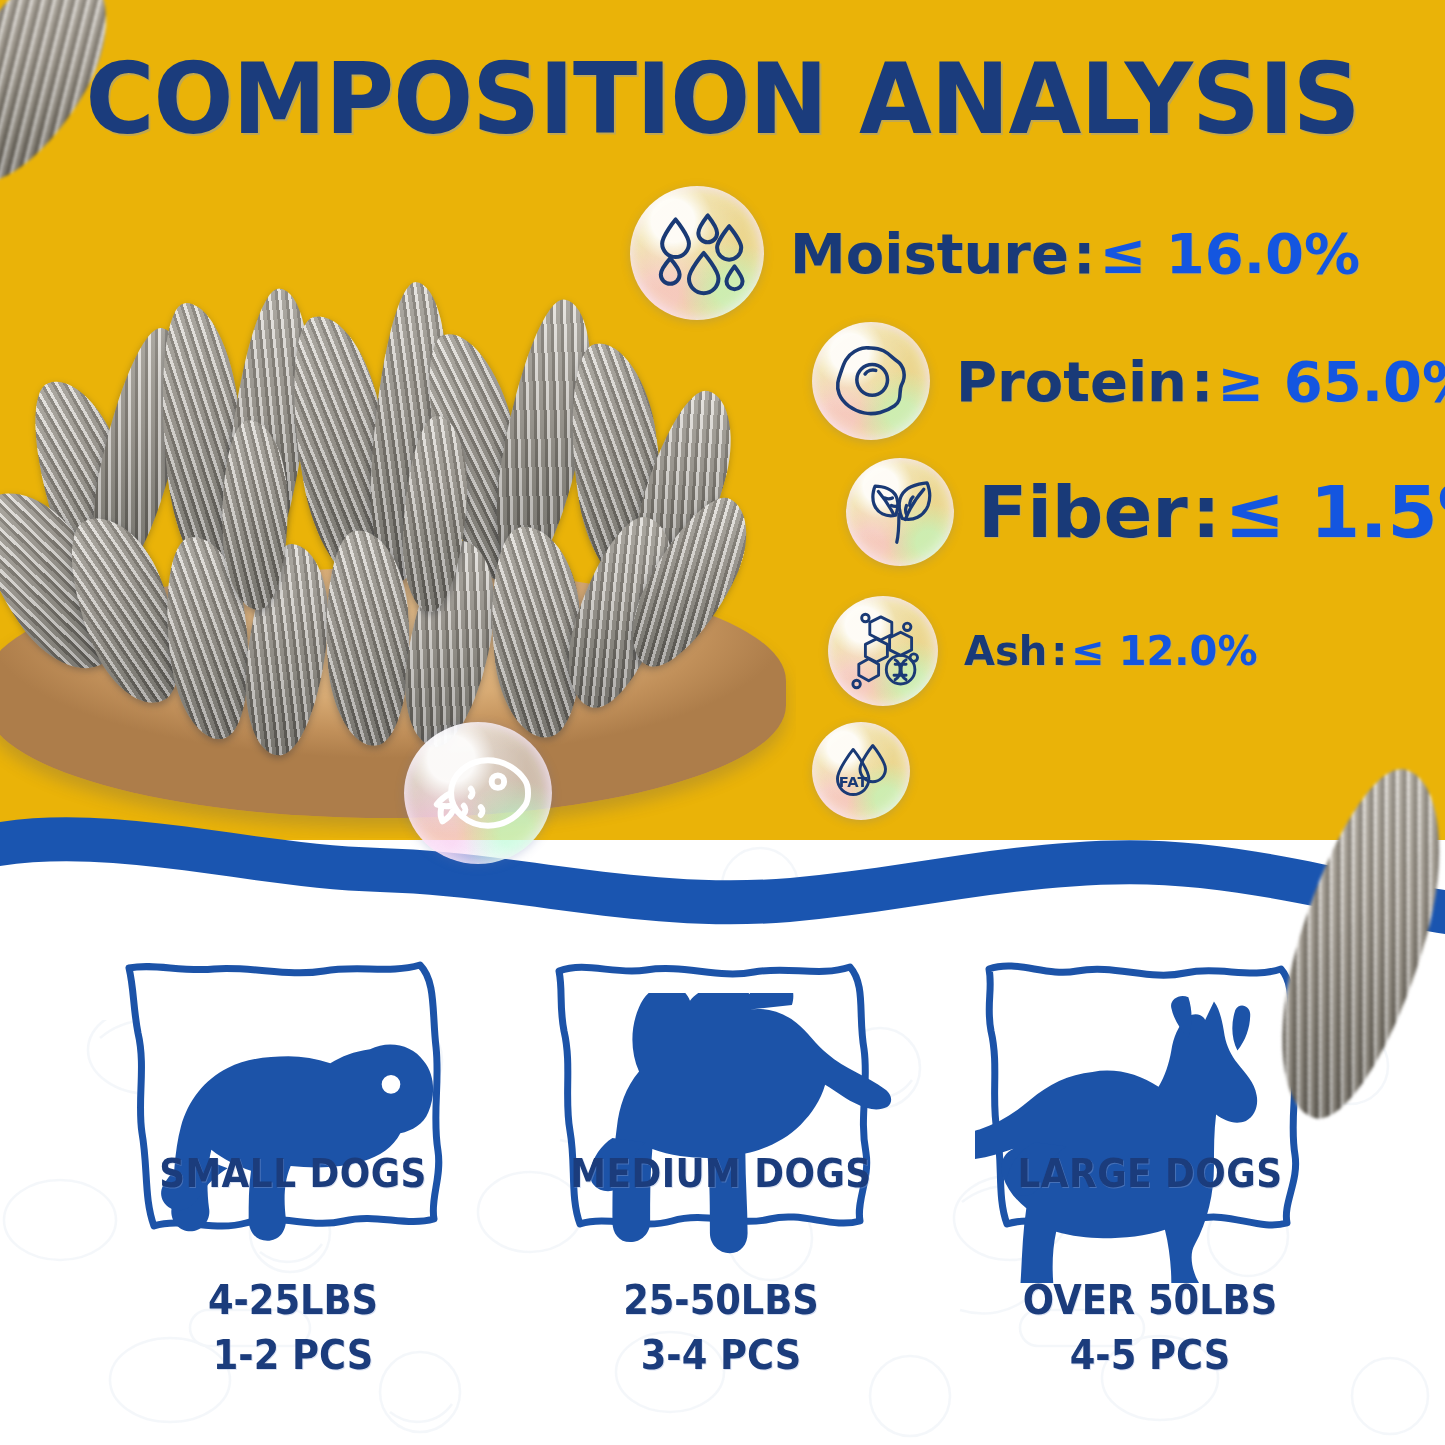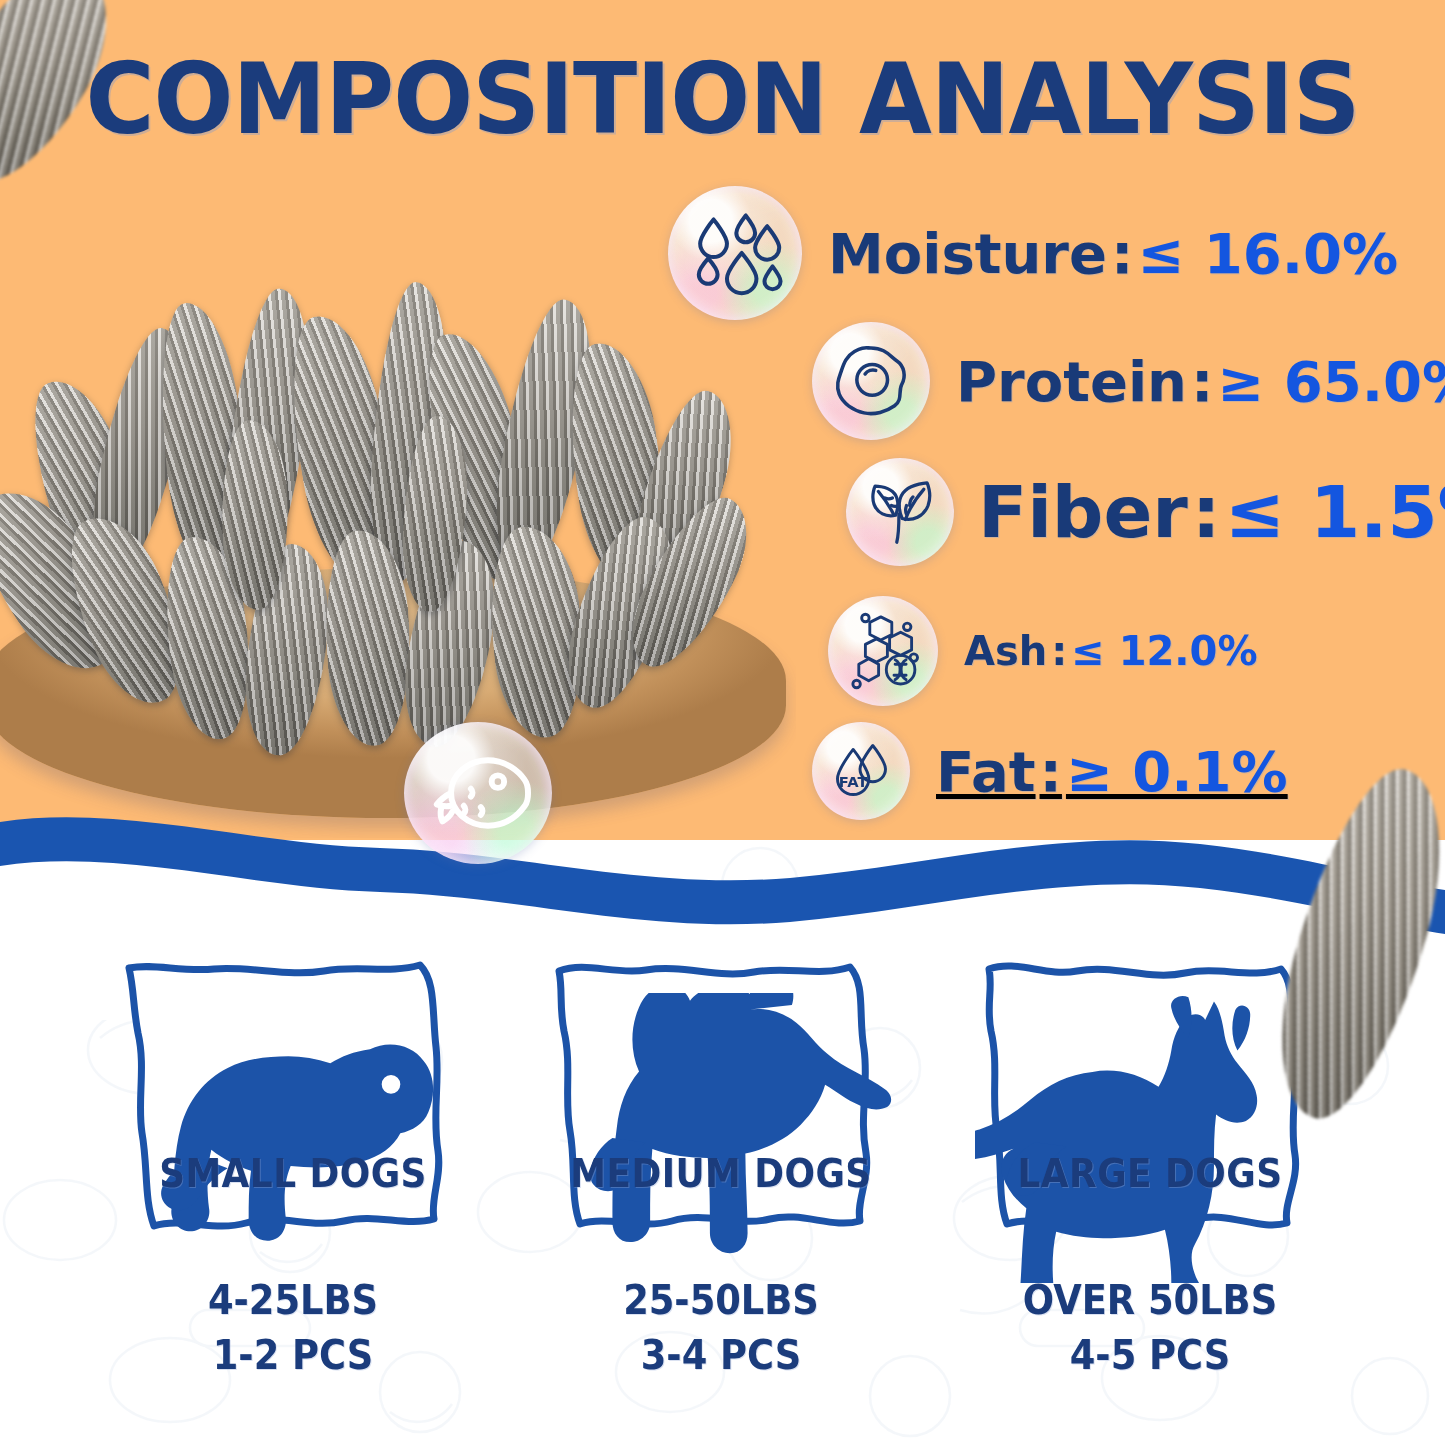--- a/index.html
+++ b/index.html
@@ -6,21 +6,21 @@
   body{
     width:1445px;height:1445px;overflow:hidden;
     font-family:"Liberation Sans", sans-serif;
     background:#ffffff;
   }
   #page{position:relative;width:1445px;height:1445px;overflow:hidden;}
 
   
   .top-section{
     position:absolute;left:0;top:0;width:1445px;height:900px;
-    background:#fdba74;
+    background:#eab308;
     overflow:hidden;
   }
 
   
   .headline{
     position:absolute;left:0;top:42px;width:1445px;
     text-align:center;
     font-family:"DejaVu Sans", sans-serif;
     font-weight:bold;
     font-size:98px;
@@ -78,21 +78,21 @@
   .nutri-row{position:absolute;display:flex;align-items:center;}
   .nutri-bubble{position:relative;flex:0 0 auto;}
   .nutri-text{
     font-family:"DejaVu Sans", sans-serif;font-weight:bold;white-space:nowrap;
     text-shadow:1px 1px 0 rgba(130,160,215,.35);
   }
   .nutri-label{color:#193a78;}
   .nutri-colon{color:#193a78;padding:0 4px;}
   .nutri-value{color:#1456e0;}
 
-  .r0{left:668px;top:186px;}
+  .r0{left:630px;top:186px;}
   .r1{left:812px;top:322px;}
   .r2{left:846px;top:458px;}
   .r3{left:828px;top:596px;}
   .r4{left:812px;top:722px;text-decoration:underline;}
 
   
   .wave{position:absolute;left:0;top:770px;width:1445px;height:250px;z-index:5;}
 
   
   .bottom-section{
@@ -267,23 +267,20 @@
 
       <div class="nutri-row r4">
         <div class="nutri-bubble bubble" style="width:98px;height:98px;">
           <svg viewBox="0 0 100 100">
             <g fill="none" stroke="#1a3a75" stroke-width="3" stroke-linecap="round" stroke-linejoin="round">
               <path d="M62 24c0 0-13 16-13 24a13 13 0 0 0 26 0c0-8-13-24-13-24z"></path>
               <path d="M42 28c0 0-16 20-16 30a16 16 0 0 0 32 0c0-10-16-30-16-30z"></path>
               <text x="42" y="66" font-family="DejaVu Sans, sans-serif" font-size="15" font-weight="bold" fill="#1a3a75" stroke="none" text-anchor="middle">FAT</text>
             </g>
           </svg>
-        </div>
-        <div class="nutri-text" style="font-size:56px;margin-left:26px;">
-          <span class="nutri-label">Fat</span><span class="nutri-colon">:</span><span class="nutri-value">≥ 0.1%</span>
         </div>
       </div>
 
     </div>
   </div>
 
   <div class="bottom-section">
     <svg class="watermark" viewBox="0 0 1445 605">
       <g fill="none" stroke="#9fb4d4" stroke-width="2.6" opacity=".35">
         <ellipse cx="80" cy="60" rx="58" ry="38"></ellipse>

